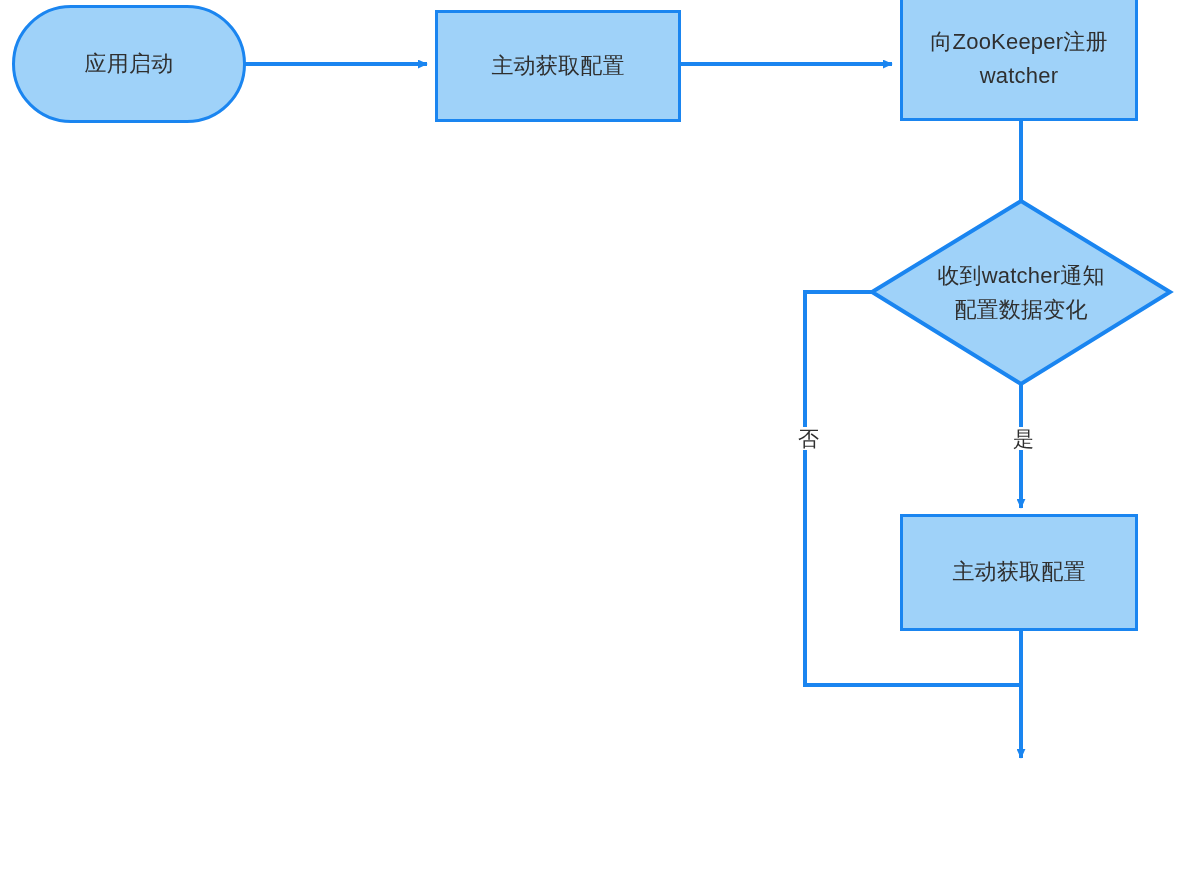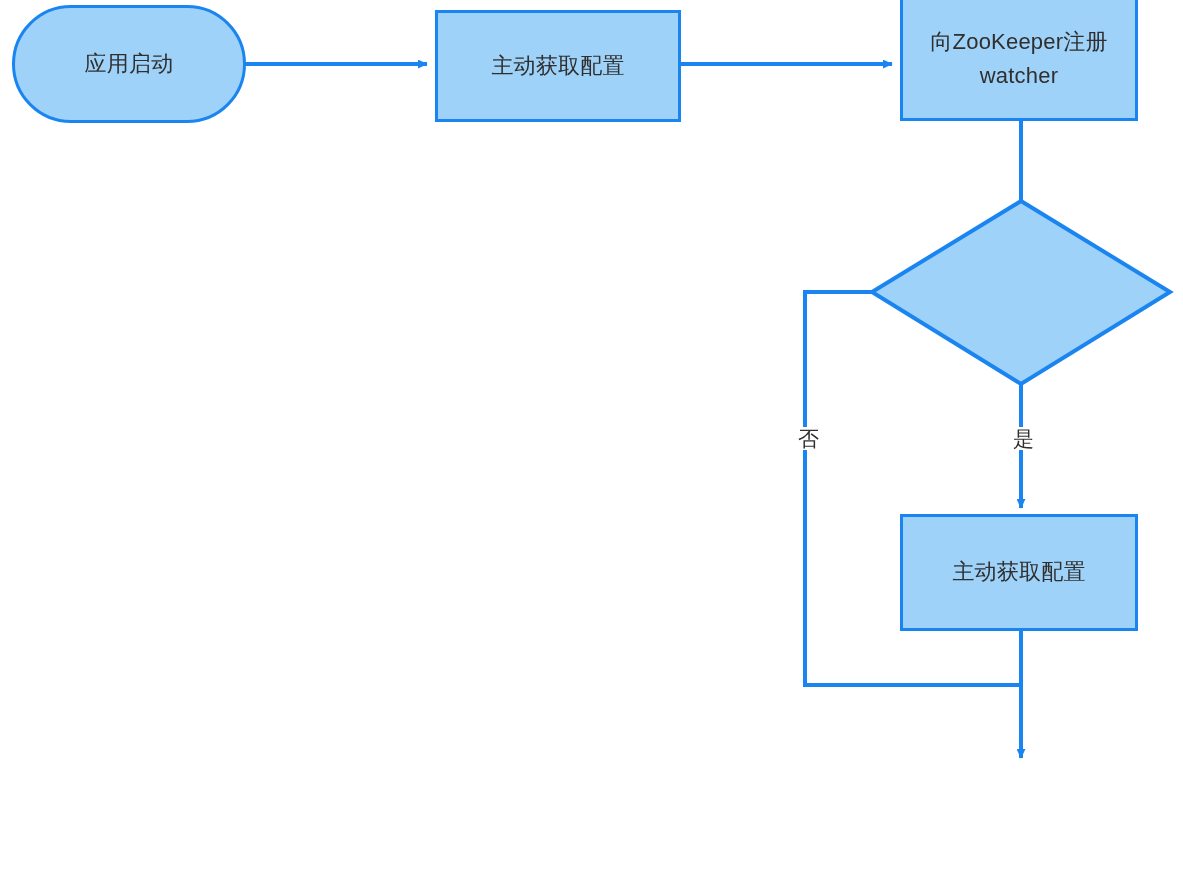--- a/index.html
+++ b/index.html
@@ -108,20 +108,24 @@
     </g>
   </svg>
 
   <div class="node terminal" style="left:12px; top:5px; width:234px; height:118px;">应用启动</div>
 
   <div class="node process" style="left:435px; top:10px; width:246px; height:112px;">主动获取配置</div>
 
   <div class="node process" style="left:900px; top:-3px; width:238px; height:124px;">向ZooKeeper注册
 watcher</div>
 
+  <div class="node decision" style="left:880px; top:201px; width:282px; height:184px;">
+    <span class="dia-label">收到watcher通知
+配置数据变化</span>
+  </div>
 
   <div class="node process" style="left:900px; top:514px; width:238px; height:117px;">主动获取配置</div>
 
 
   <div class="edge-label" style="left:795px; top:427px;">否</div>
 
   <div class="edge-label" style="left:1010px; top:427px;">是</div>
 
 </div>
 

